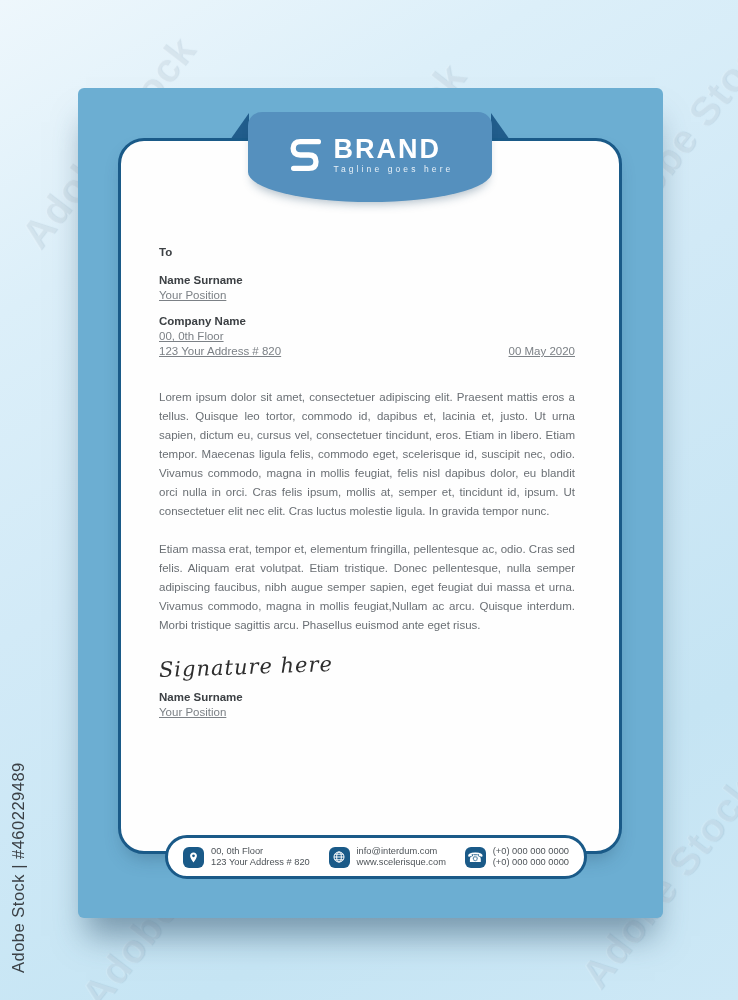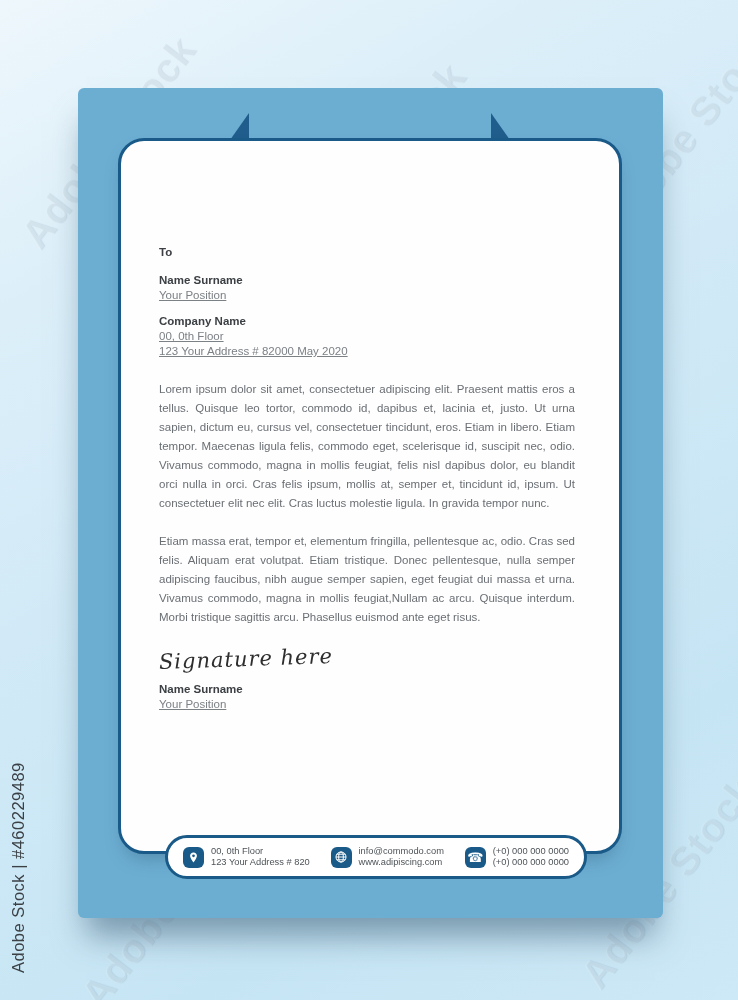--- a/index.html
+++ b/index.html
@@ -30,23 +30,23 @@
   .badge-logo{width:38px;height:40px;flex:0 0 auto;}
   .badge-col{display:flex;flex-direction:column;}
   .brand-name{color:#fff;font-size:27px;font-weight:700;letter-spacing:2px;line-height:26px;}
   .brand-tagline{color:#e8f1f8;font-size:8.5px;letter-spacing:3.1px;margin-top:2px;}
   
   .letter-body{position:relative;padding:104px 44px 0 38px;color:#6a6f74;font-size:11.5px;line-height:19px;}
   .lbl-strong{color:#3c4044;font-weight:700;font-size:11.5px;line-height:15px;}
   .to-label{margin-bottom:13px;}
   .muted{color:#7c8186;line-height:15px;text-decoration:underline;}
   .recipient{margin-bottom:11px;}
-  .addr-row{display:flex;justify-content:flex-start;align-items:flex-end;}
+  .addr-row{display:flex;justify-content:space-between;align-items:flex-end;}
   .para{text-align:justify;margin:0 0 19px 0;}
-  .paras{margin-top:21px;}
+  .paras{margin-top:29px;}
   .signature-script{font-family:"DejaVu Serif",serif;font-style:italic;font-size:21px;color:#2e2e2e;
     letter-spacing:1px;transform:rotate(-2deg);transform-origin:left;margin:26px 0 10px 0;}
   .sig-name{margin-top:2px;}
   
   .footer-pill{position:absolute;left:165px;top:835px;width:422px;height:44px;background:#fff;
     border:3px solid #1a5a88;border-radius:24px;box-sizing:border-box;z-index:4;
     display:flex;align-items:center;justify-content:space-between;padding:0 15px;}
   .f-item{display:flex;align-items:center;gap:7px;}
   .f-icon{width:21px;height:21px;border-radius:6px;background:#1a5a88;flex:0 0 auto;
     display:flex;align-items:center;justify-content:center;color:#fff;font-size:13px;line-height:1;}
@@ -101,20 +101,31 @@
         <p class="para">Etiam massa erat, tempor et, elementum fringilla, pellentesque ac, odio. Cras sed felis. Aliquam erat volutpat. Etiam tristique. Donec pellentesque, nulla semper adipiscing faucibus, nibh augue semper sapien, eget feugiat dui massa et urna. Vivamus commodo, magna in mollis feugiat,Nullam ac arcu. Quisque interdum. Morbi tristique sagittis arcu. Phasellus euismod ante eget risus.</p>
       </div>
 
       <div class="signature-script">Signature here</div>
       <div class="lbl-strong sig-name">Name Surname</div>
       <div class="muted">Your Position</div>
 
     </div>
   </div>
 
+  <div class="badge">
+    <div class="badge-row">
+      <svg class="badge-logo" viewBox="0 0 40 42">
+        <path d="M33 7 H14 q-7.5 0 -7.5 7 q0 7 7.5 7 h9 q7.5 0 7.5 7 q0 7 -7.5 7 H7" fill="none" stroke="#ffffff" stroke-width="5.6" stroke-linecap="round"></path>
+      </svg>
+      <div class="badge-col">
+        <div class="brand-name">BRAND</div>
+        <div class="brand-tagline">Tagline goes here</div>
+      </div>
+    </div>
+  </div>
 
   <div class="footer-pill">
 
     <div class="f-item">
       <span class="f-icon">
         <svg width="13" height="13" viewBox="0 0 24 24">
           <path d="M12 2.6c-3.7 0-6.3 2.7-6.3 6.3 0 4.6 6.3 12.2 6.3 12.2s6.3-7.6 6.3-12.2c0-3.6-2.6-6.3-6.3-6.3z" fill="#fff"></path>
           <circle cx="12" cy="8.9" r="2.5" fill="#1a5a88"></circle>
         </svg>
       </span>
@@ -128,22 +139,22 @@
       <span class="f-icon">
         <svg width="14" height="14" viewBox="0 0 24 24" fill="none" stroke="#fff" stroke-width="1.7">
           <circle cx="12" cy="12" r="8.6"></circle>
           <ellipse cx="12" cy="12" rx="4" ry="8.6"></ellipse>
           <line x1="3.4" y1="12" x2="20.6" y2="12"></line>
           <line x1="4.6" y1="7.2" x2="19.4" y2="7.2"></line>
           <line x1="4.6" y1="16.8" x2="19.4" y2="16.8"></line>
         </svg>
       </span>
       <span class="f-text">
-        <div>info@commodo.com</div>
-        <div>www.adipiscing.com</div>
+        <div>info@interdum.com</div>
+        <div>www.scelerisque.com</div>
       </span>
     </div>
 
     <div class="f-item">
       <span class="f-icon">☎</span>
       <span class="f-text">
         <div>(+0) 000 000 0000</div>
         <div>(+0) 000 000 0000</div>
       </span>
     </div>

